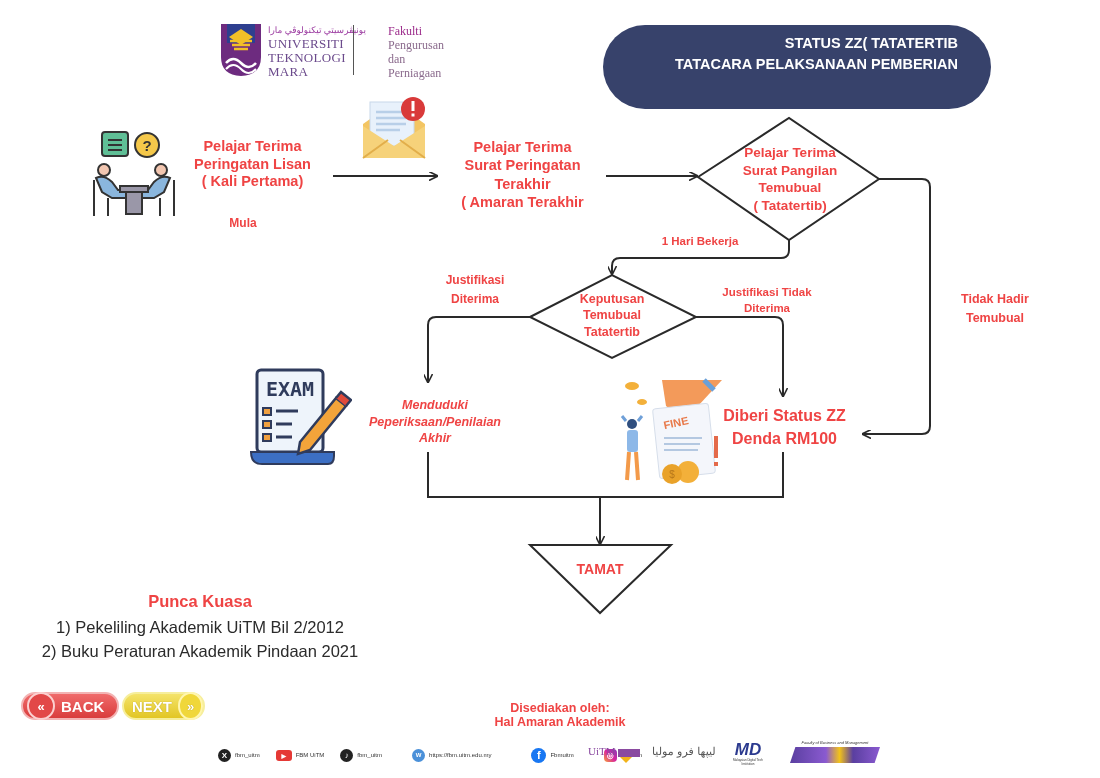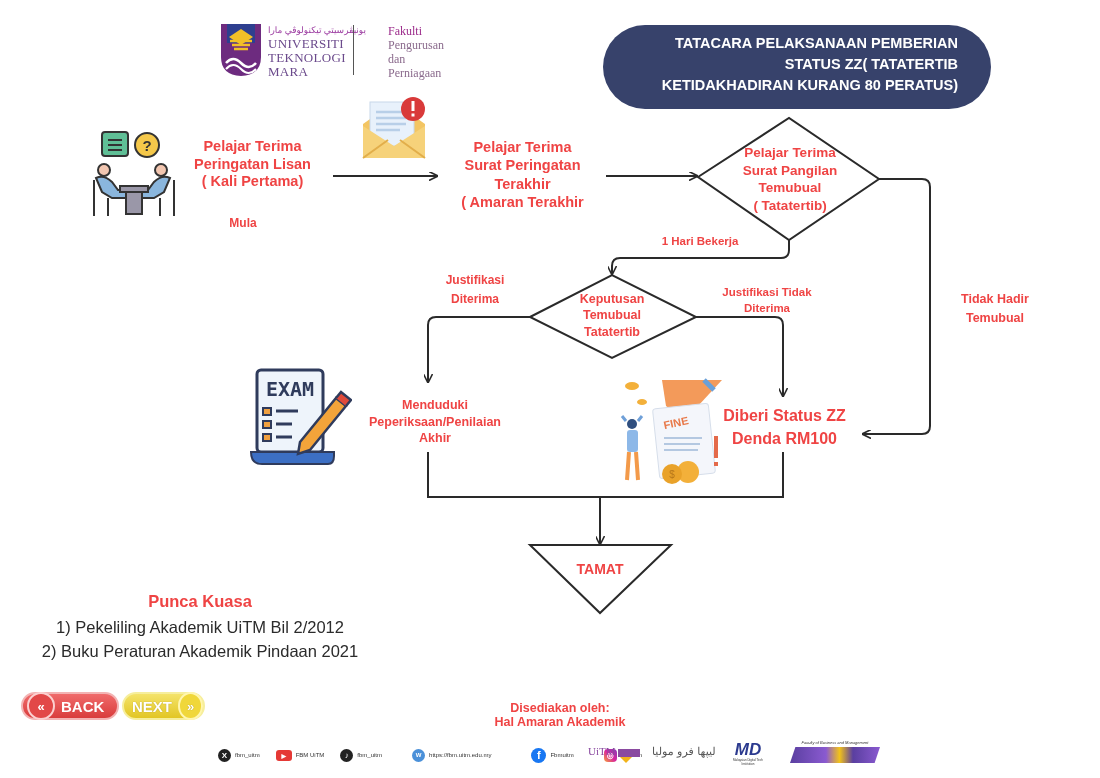--- a/index.html
+++ b/index.html
@@ -44,23 +44,22 @@
   </div>
   <div class="uitm-sep"></div>
   <div class="fak">
     <div class="f1">Fakulti</div>
     <div>Pengurusan</div>
     <div>dan Perniagaan</div>
   </div>
 </div>
 
 <div class="abs title-pill">
+  <div>STATUS ZZ( TATATERTIB</div>
   <div>TATACARA PELAKSANAAN PEMBERIAN</div>
-  <div>STATUS ZZ( TATATERTIB</div>
-  <div>KETIDAKHADIRAN KURANG 80 PERATUS)</div>
 </div>
 
 <svg class="flow" width="1100" height="778">
   <defs>
     <marker id="arr" markerWidth="9" markerHeight="9" refX="8" refY="4.5" orient="auto" markerUnits="userSpaceOnUse">
       <path d="M0 0 L9 4.5 L0 9" fill="none" stroke="#2a2a2a" stroke-width="1.6"></path>
     </marker>
   </defs>
   <g stroke="#2a2a2a" stroke-width="2" fill="none">
     <line x1="333" y1="176" x2="437" y2="176" marker-end="url(#arr)"></line>
@@ -153,21 +152,21 @@
   <text x="42" y="28" font-size="20" font-weight="bold" text-anchor="middle" fill="#2f3b5c" font-family="DejaVu Sans Mono, monospace">EXAM</text>
   <rect x="15" y="40" width="8" height="7" fill="#f0a040" stroke="#2f3b5c" stroke-width="2"></rect>
   <rect x="15" y="53" width="8" height="7" fill="#f0a040" stroke="#2f3b5c" stroke-width="2"></rect>
   <rect x="15" y="66" width="8" height="7" fill="#f0a040" stroke="#2f3b5c" stroke-width="2"></rect>
   <path d="M28 43 H50 M28 56 H44 M28 69 H44" stroke="#2f3b5c" stroke-width="3"></path>
   <path d="M3 84 Q3 96 14 96 H80 Q86 96 86 88 V84 Z" fill="#3c6fc4" stroke="#2f3b5c" stroke-width="2"></path>
   <path d="M52 74 L88 30 L98 38 L62 82 L50 86 Z" fill="#f3a43a" stroke="#2f3b5c" stroke-width="2.5"></path>
   <path d="M88 30 L93 24 L103 32 L98 38" fill="#e04a3a" stroke="#2f3b5c" stroke-width="2.5"></path>
 </svg>
 
-<div class="lbl" style="left:360px;top:397px;width:150px;font-size:12.5px;line-height:1.33;">
+<div class="lbl" style="left:360px;top:397px;width:150px;font-size:12.5px;line-height:1.33;font-style:italic;">
   <div>Menduduki</div>
   <div>Peperiksaan/Penilaian</div>
   <div>Akhir</div>
 </div>
 
 <svg class="abs" style="left:618px;top:376px" width="108" height="110" viewBox="0 0 108 110">
   <ellipse cx="14" cy="10" rx="7" ry="4" fill="#f3b03a"></ellipse>
   <ellipse cx="24" cy="26" rx="5" ry="3" fill="#f3b03a"></ellipse>
   <path d="M44 4 H104 L80 30 L60 38 L48 30 Z" fill="#f39a5a"></path>
   <path d="M86 4 L96 14" stroke="#6aa0d8" stroke-width="5"></path>

